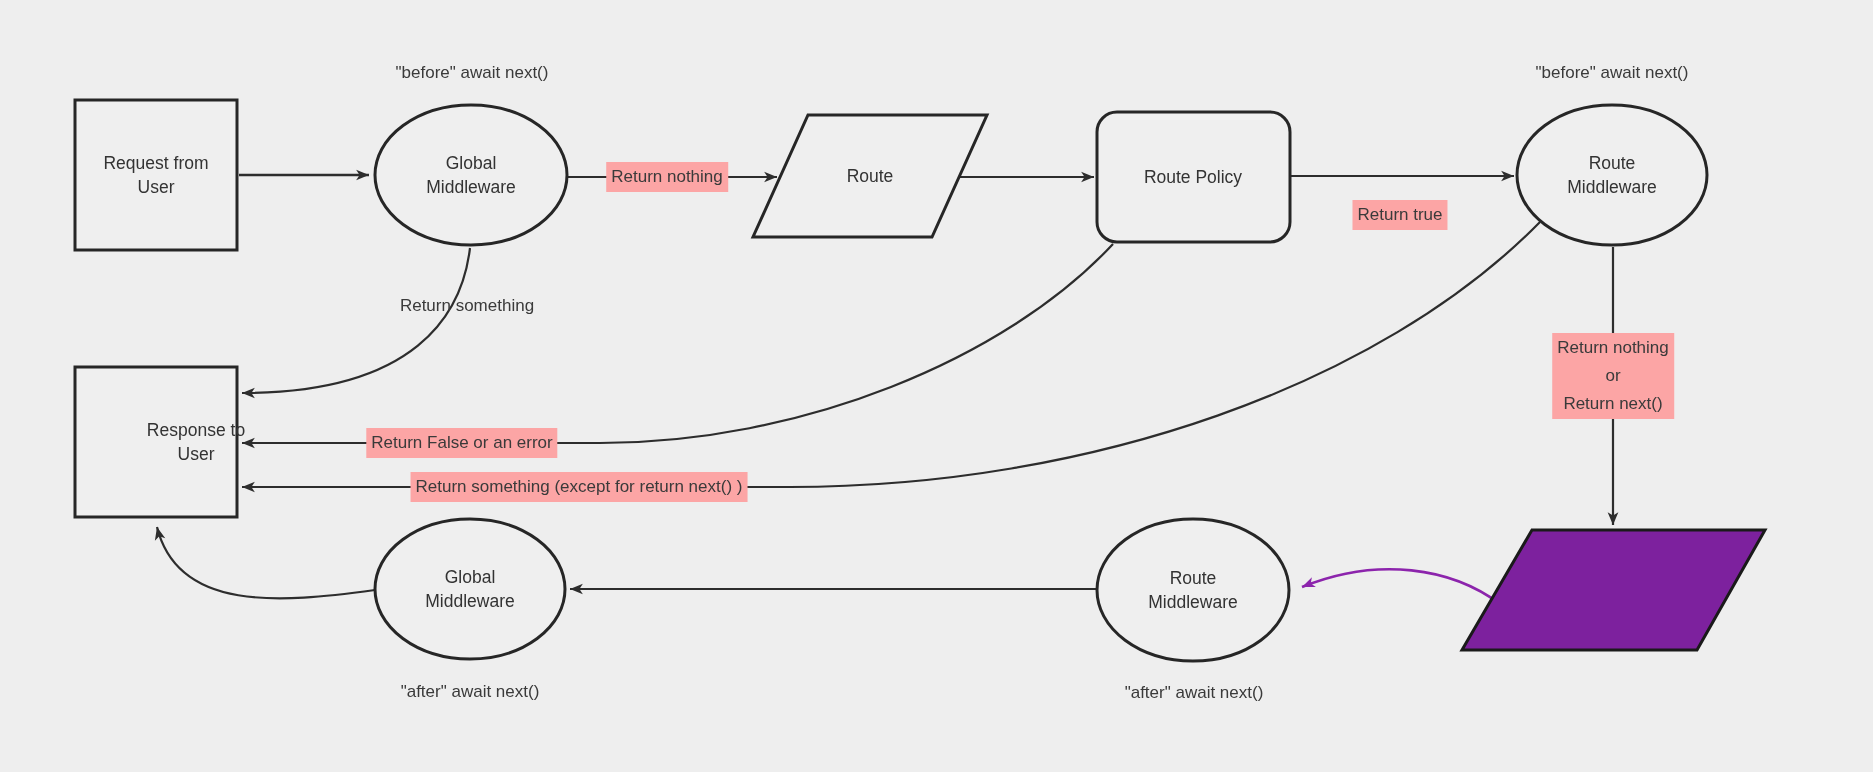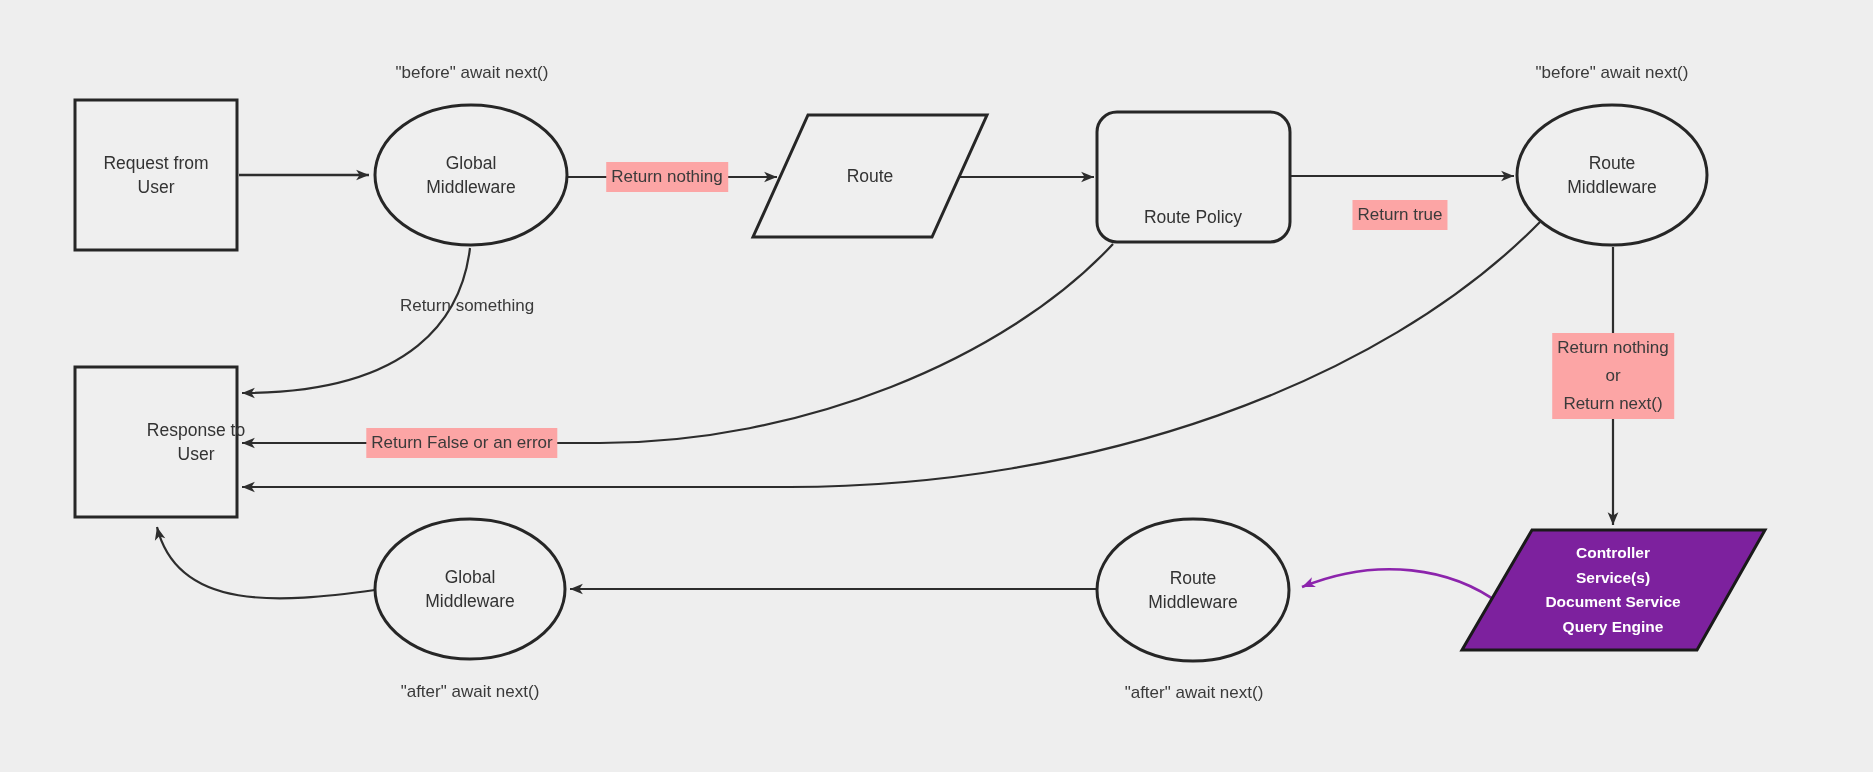--- a/index.html
+++ b/index.html
@@ -89,40 +89,37 @@
     <ellipse cx="470" cy="589" rx="95" ry="70" fill="#efefef" stroke="#262626" stroke-width="3"></ellipse>
     <ellipse cx="1193" cy="590" rx="96" ry="71" fill="#efefef" stroke="#262626" stroke-width="3"></ellipse>
     <polygon points="1532,530 1765,530 1697,650 1462,650" fill="#7d219e" stroke="#1a1a1a" stroke-width="3"></polygon>
   </svg>
 
   <div class="lbl node-lbl" style="left:156px; top:175px;text-align:center;">Request from
 User</div>
   <div class="lbl node-lbl" style="left:471px; top:175px;">Global
 Middleware</div>
   <div class="lbl node-lbl" style="left:870px; top:176px;">Route</div>
-  <div class="lbl node-lbl" style="left:1193px; top:177px;margin-top:40px;">Route Policy</div>
+  <div class="lbl node-lbl" style="left:1193px; top:177px;">Route Policy</div>
   <div class="lbl node-lbl" style="left:1612px; top:175px;">Route
 Middleware</div>
   <div class="lbl node-lbl" style="left:164px; top:442px;margin-left:32px;">Response to
 User</div>
   <div class="lbl node-lbl" style="left:470px; top:589px;">Global
 Middleware</div>
   <div class="lbl node-lbl" style="left:1193px; top:590px;">Route
 Middleware</div>
-  <div class="lbl purple-lbl" style="left:1613px; top:590px;">Controller
-Service(s)
-Document Service
-Query Engine</div>
 
   <div class="lbl annotation-lbl" style="left:472px; top:73px;">"before" await next()</div>
   <div class="lbl annotation-lbl" style="left:1612px; top:73px;">"before" await next()</div>
   <div class="lbl annotation-lbl" style="left:470px; top:692px;">"after" await next()</div>
   <div class="lbl annotation-lbl" style="left:1194px; top:693px;">"after" await next()</div>
 
   <div class="lbl edge-lbl" style="left:667px; top:177px;">Return nothing</div>
   <div class="lbl edge-lbl" style="left:1400px; top:176px;margin-top:39px;">Return true</div>
   <div class="lbl edge-lbl" style="left:467px; top:306px; background:transparent;text-align:center;">Return something</div>
   <div class="lbl edge-lbl" style="left:462px; top:443px;">Return False or an error</div>
+  <div class="lbl edge-lbl" style="left:579px; top:487px;">Return something (except for return next() )</div>
   <div class="lbl edge-lbl" style="left:1613px; top:376px;">Return nothing
 or
 Return next()</div>
 
 </div>
 
 </body></html>

